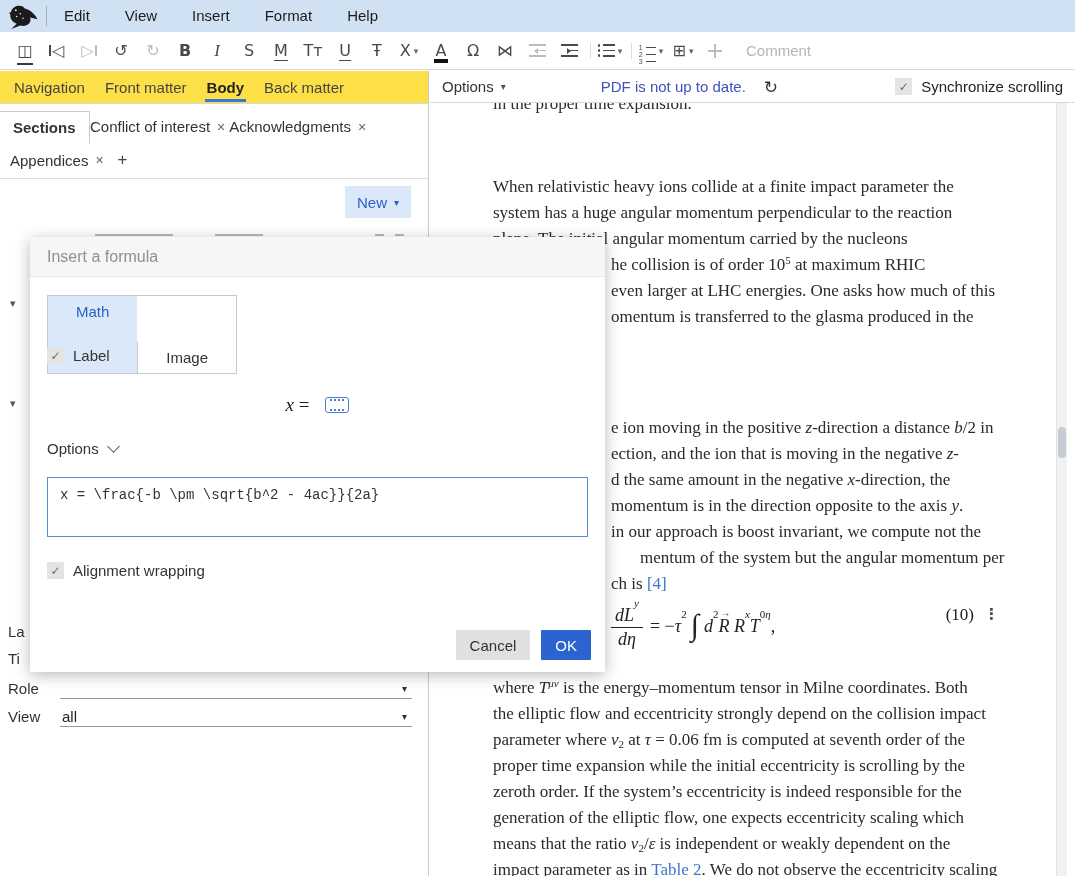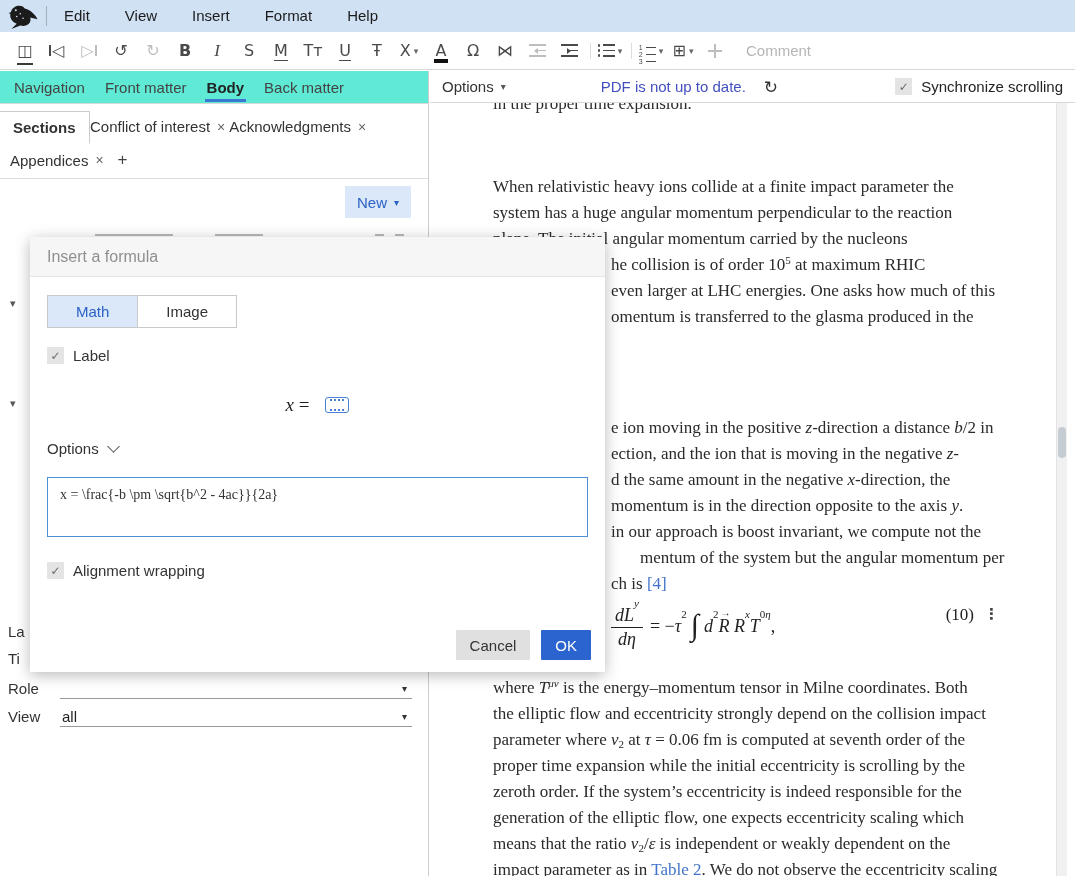--- a/index.html
+++ b/index.html
@@ -42,21 +42,21 @@
   .ic-move::before{content:"";position:absolute;left:0;right:0;top:6px;height:2px;background:currentColor;}
   .ic-move::after{content:"";position:absolute;top:0;bottom:0;left:6px;width:2px;background:currentColor;}
   .tbsep{width:1px;height:16px;background:#ddd;margin:0 4px;}
   .comment-btn{color:#b5b5b5;font-size:15px;margin-left:14px;}
   
   .left-pane{position:absolute;left:0;top:71px;width:429px;height:805px;background:#fff;
              border-right:1px solid #ccc;box-sizing:border-box;}
   .right-pane{position:absolute;left:430px;top:71px;width:645px;height:805px;background:#fff;overflow:hidden;}
   
   .ltabs{position:absolute;top:0;left:0;right:0;height:32px;border-bottom:1px solid #d8d8d8;
-         display:flex;align-items:center;padding-left:4px;background:#5eead4;z-index:5;}
+         display:flex;align-items:center;padding-left:4px;background:#fde047;z-index:5;}
   .ltab{padding:0 10px;font-size:15px;color:#444;line-height:29px;position:relative;}
   .ltab.active{font-weight:bold;color:#222;}
   .ltab.active::after{content:"";position:absolute;left:8px;right:8px;bottom:0;height:3px;background:#3a78d2;}
   
   .sections{position:absolute;top:32px;left:0;right:0;height:75px;border-bottom:1px solid #ddd;background:#fff;}
   .sections-tab{position:absolute;left:0;top:8px;padding:7px 13px;border:1px solid #ccc;border-left:none;
                 border-bottom-color:#fff;font-weight:bold;font-size:15px;background:#fff;}
   .chip-row1{position:absolute;left:90px;top:15px;display:flex;gap:4px;}
   .chip-row2{position:absolute;left:10px;top:47px;display:flex;gap:14px;align-items:center;}
   .chip{font-size:15px;color:#333;display:flex;gap:7px;align-items:center;}
@@ -107,39 +107,39 @@
                 border-left:1px solid #e3e3e3;}
   .scroll-thumb{position:absolute;top:324px;left:1px;width:8px;height:31px;background:#c5ccd3;border-radius:4px;}
   
   .modal{position:absolute;left:30px;top:237px;width:575px;height:435px;background:#fff;z-index:50;
          box-shadow:0 3px 14px rgba(0,0,0,.28);box-sizing:border-box;}
   .modal-header{height:40px;background:#f6f6f6;border-bottom:1px solid #e6e6e6;display:flex;align-items:center;
                 padding-left:17px;font-size:16px;color:#8f8f8f;box-sizing:border-box;}
   .seg{position:absolute;left:17px;top:58px;display:flex;border:1px solid #c9c9c9;}
   .seg .segbtn{padding:7px 28px;font-size:15px;color:#333;background:#fff;}
   .seg .segbtn.active{background:#dbe8f9;color:#2a62c5;}
-  .seg .segbtn + .segbtn{border-left:1px solid #c9c9c9;}
+  .seg .segbtn + .segbtn{border-left:1px solid #c9c9c9;margin-top:46px;}
   .cb-row{position:absolute;left:17px;display:flex;align-items:center;gap:9px;font-size:15px;color:#333;}
   .formula-row{position:absolute;left:0;right:0;top:143px;height:50px;display:flex;align-items:center;
                justify-content:center;gap:16px;}
   .qformula{font-family:"Liberation Serif","DejaVu Serif",serif;font-size:19px;color:#1c1c1c;
             display:flex;align-items:center;gap:8px;}
   .qformula i{font-style:italic;}
   .qformula sup{font-size:12px;position:relative;top:-6px;line-height:0;}
   .sqrt-sign{font-size:21px;font-style:normal;}
   .rad{border-top:1.3px solid #1c1c1c;padding:0 3px 0 2px;margin-left:-2px;display:inline-block;}
   .kbd-icon{width:24px;height:16px;border:1.5px solid #4a7fd4;border-radius:3px;display:flex;align-items:center;
             justify-content:center;box-sizing:border-box;}
   .kbd-icon span{width:14px;height:8px;border-top:2px dotted #4a7fd4;border-bottom:2px dotted #4a7fd4;display:block;}
   .options-row{position:absolute;left:17px;top:203px;display:flex;align-items:center;gap:10px;
                font-size:15px;color:#333;}
   .chev{width:8px;height:8px;border-right:1.6px solid #555;border-bottom:1.6px solid #555;
         transform:rotate(45deg);margin-top:-5px;}
   .latex-input{position:absolute;left:17px;top:240px;width:541px;height:60px;border:1px solid #55a;
-               border-color:#4a90d9;box-sizing:border-box;padding:9px 12px;font-family:Liberation Serif, serif;
+               border-color:#4a90d9;box-sizing:border-box;padding:9px 12px;font-family:Liberation Mono, monospace;
                font-size:14px;color:#333;resize:none;outline:none;background:#fff;}
   .modal-buttons{position:absolute;right:14px;top:393px;display:flex;gap:11px;}
   .btn{height:30px;display:inline-flex;align-items:center;padding:0 14px;font-size:15px;border-radius:1px;}
   .btn.cancel{background:#e0e0e0;color:#333;}
   .btn.ok{background:#2b64cf;color:#fff;}
 </style>
 </head>
 <body>
 
 <div class="menubar">

